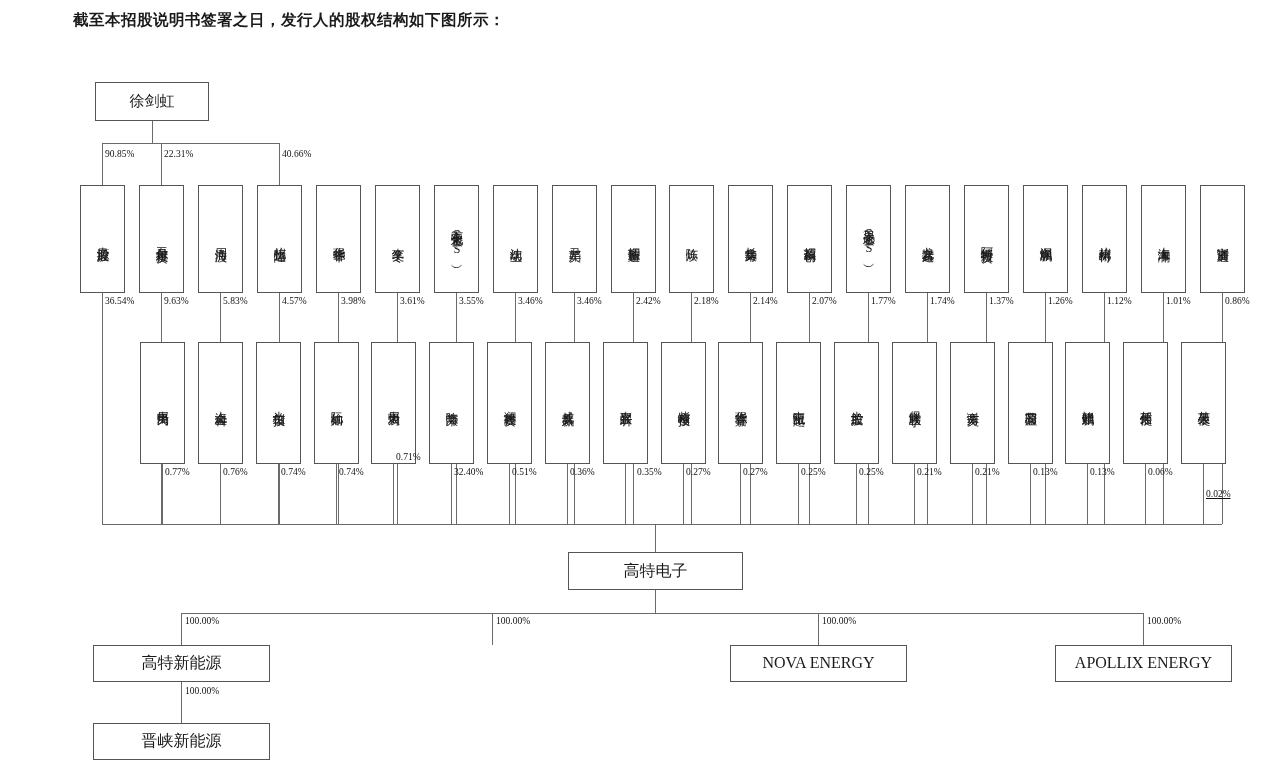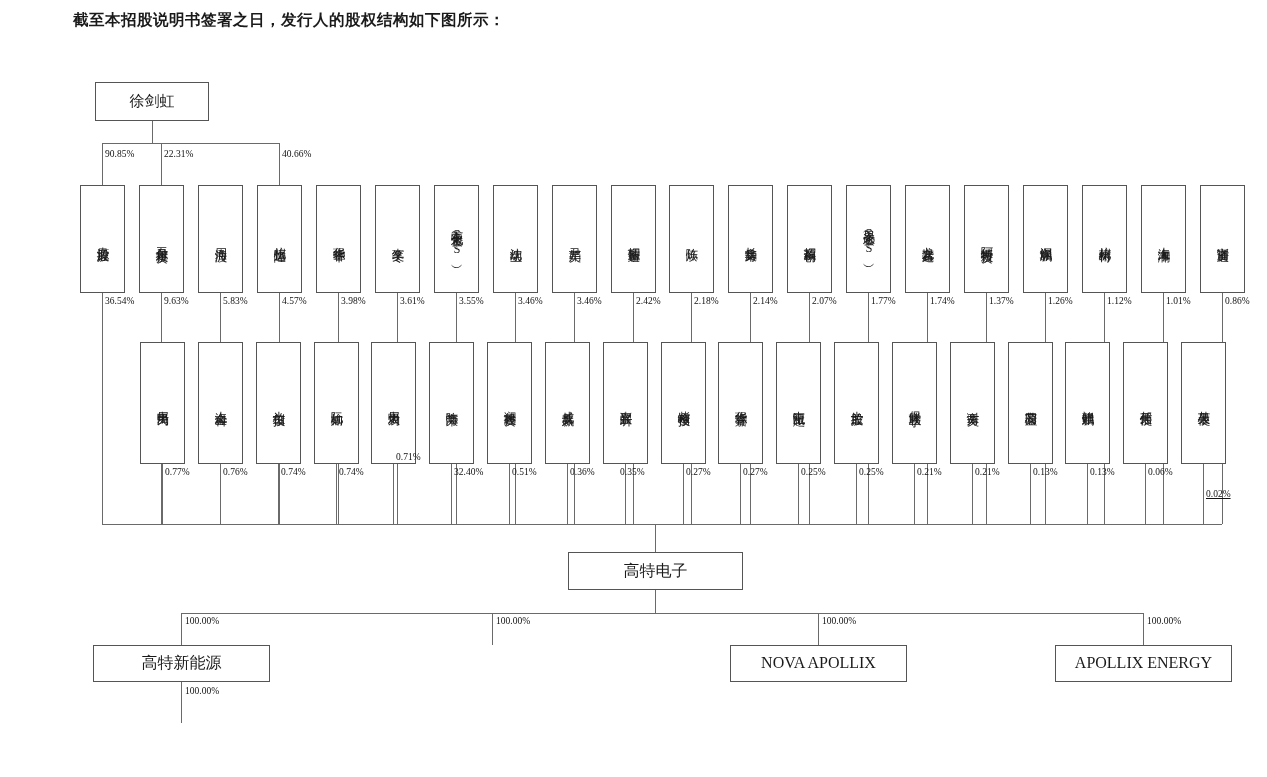--- a/index.html
+++ b/index.html
@@ -259,21 +259,21 @@
       <div class="label" style="left: 1166px; top: 296px;">1.01%</div>
       <div class="label" style="left: 1225px; top: 296px;">0.86%</div>
       <div class="label" style="left: 165px; top: 467px;">0.77%</div>
       <div class="label" style="left: 223px; top: 467px;">0.76%</div>
       <div class="label" style="left: 281px; top: 467px;">0.74%</div>
       <div class="label" style="left: 339px; top: 467px;">0.74%</div>
       <div class="label" style="left: 396px; top: 452px;">0.71%</div>
       <div class="label" style="left: 454px; top: 467px;">32.40%</div>
       <div class="label" style="left: 512px; top: 467px;">0.51%</div>
       <div class="label" style="left: 570px; top: 467px;">0.36%</div>
-      <div class="label" style="left: 620px; top: 467px;">0.35%</div>
+      <div class="label" style="left: 637px; top: 467px;">0.35%</div>
       <div class="label" style="left: 686px; top: 467px;">0.27%</div>
       <div class="label" style="left: 743px; top: 467px;">0.27%</div>
       <div class="label" style="left: 801px; top: 467px;">0.25%</div>
       <div class="label" style="left: 859px; top: 467px;">0.25%</div>
       <div class="label" style="left: 917px; top: 467px;">0.21%</div>
       <div class="label" style="left: 975px; top: 467px;">0.21%</div>
       <div class="label" style="left: 1033px; top: 467px;">0.13%</div>
       <div class="label" style="left: 1090px; top: 467px;">0.13%</div>
       <div class="label" style="left: 1148px; top: 467px;">0.06%</div>
       <div class="label" style="left: 1206px; top: 489px; text-decoration: underline;">0.02%</div>
@@ -285,20 +285,23 @@
     </div>
 
   <div class="node horiz" style="left:568px;top:552px;width:175px;height:38px;">
     <span>高特电子</span>
   </div>
 
   <div class="node horiz" style="left:93px;top:645px;width:177px;height:37px;">
     <span>高特新能源</span>
   </div>
   <div class="node horiz" style="left:730px;top:645px;width:177px;height:37px;">
-    <span>NOVA APOLLIX</span>
+    <span>NOVA ENERGY</span>
   </div>
   <div class="node horiz" style="left:1055px;top:645px;width:177px;height:37px;">
     <span>APOLLIX ENERGY</span>
   </div>
 
+  <div class="node horiz" style="left:93px;top:723px;width:177px;height:37px;">
+    <span>晋峡新能源</span>
+  </div>
 
 </div>
 
 </body></html>

